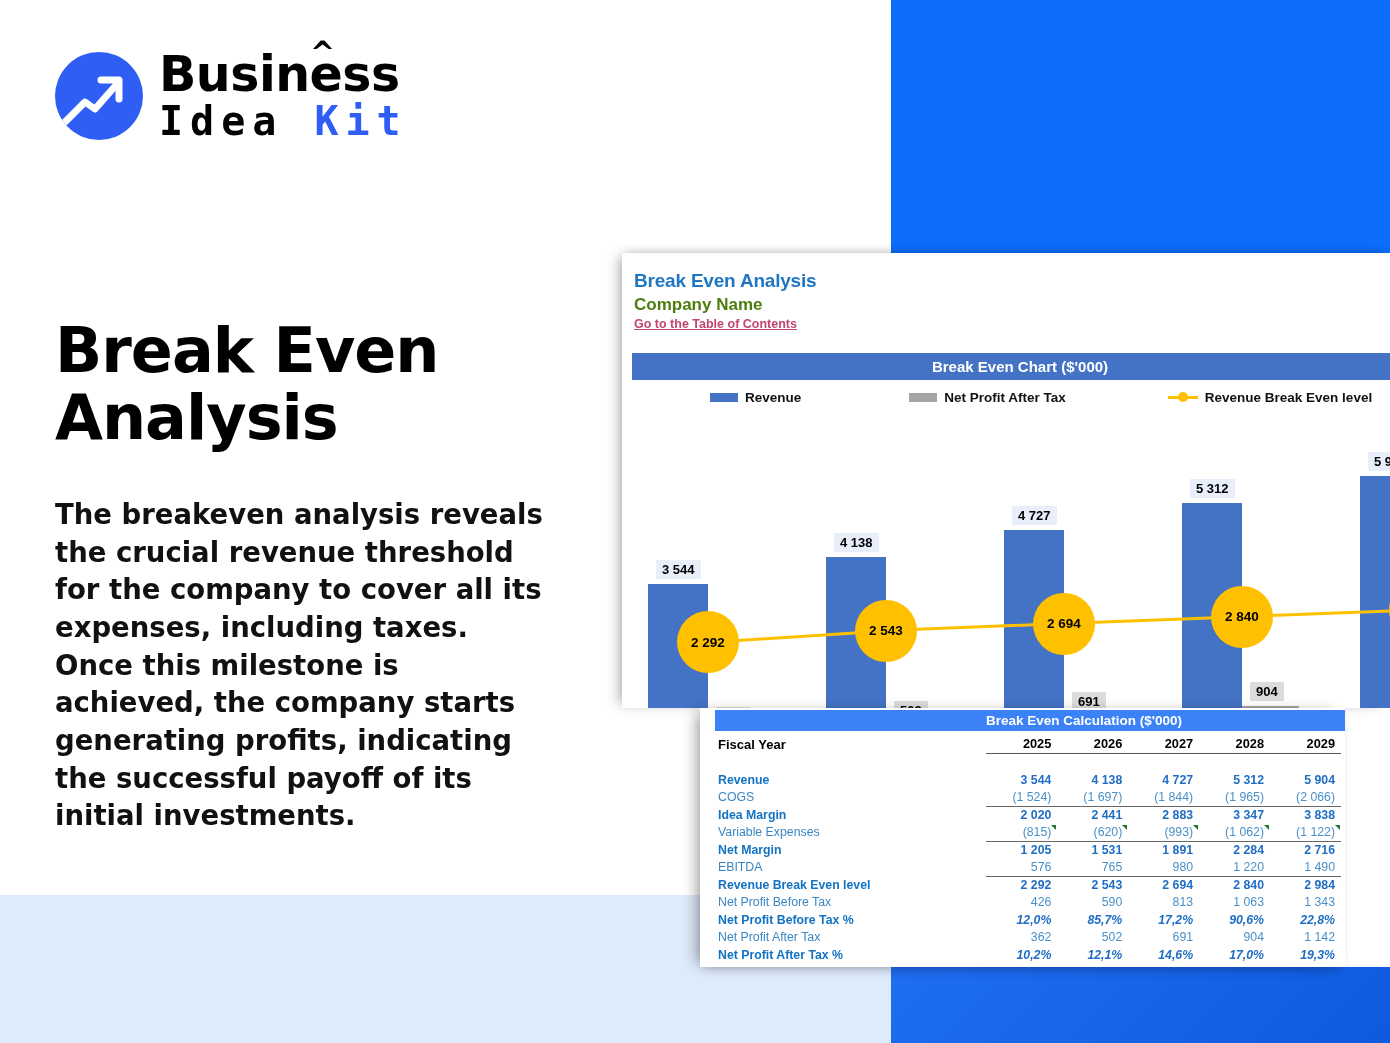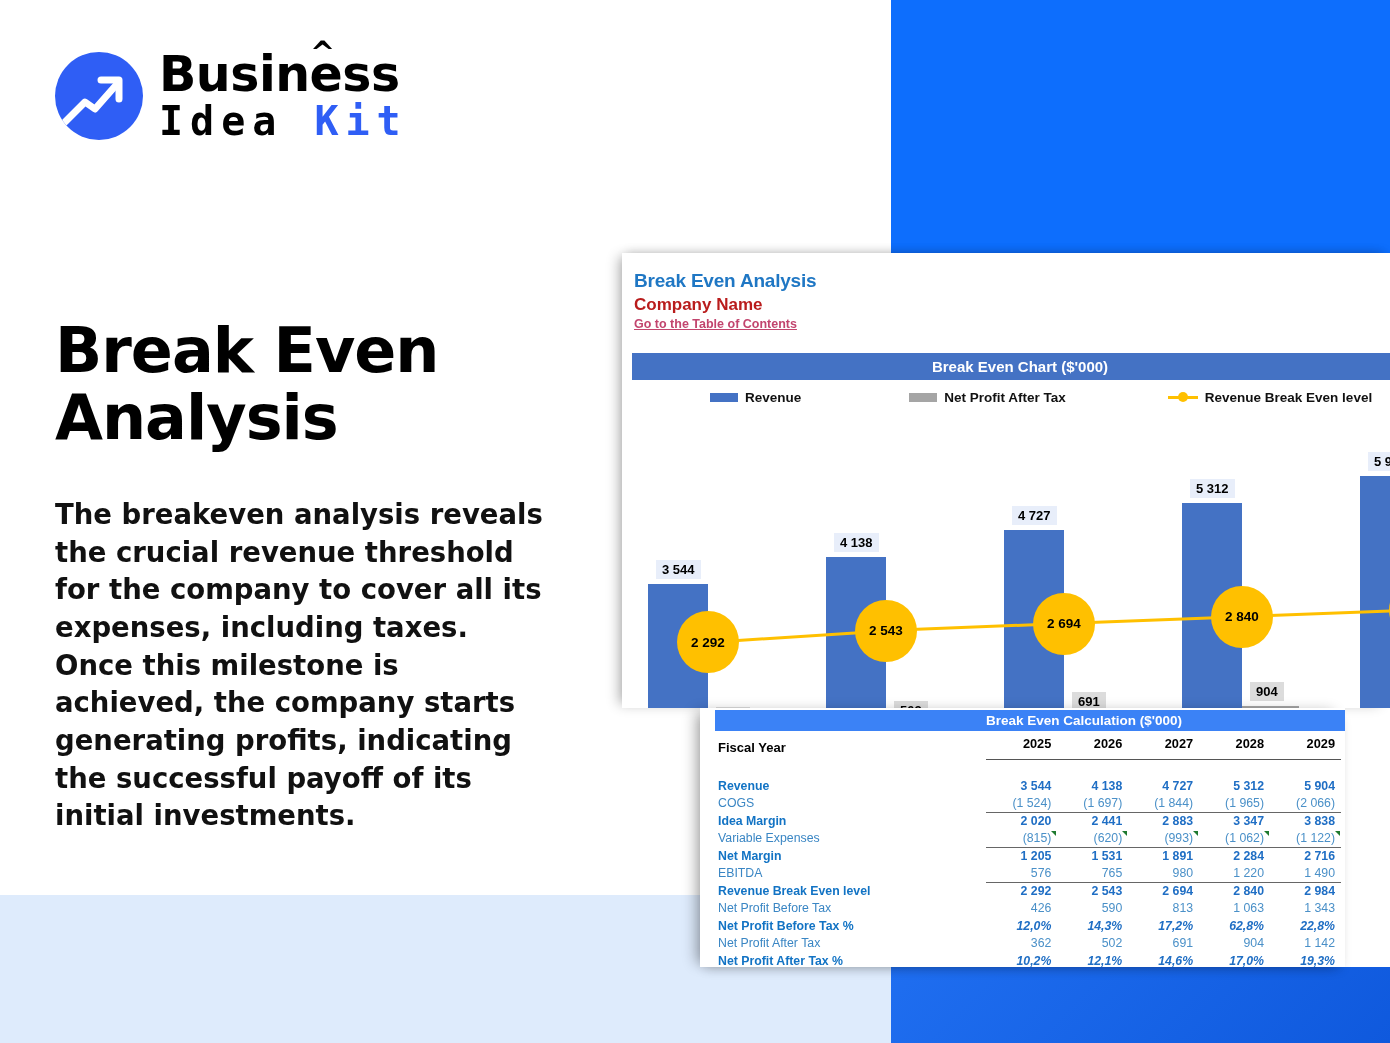--- a/index.html
+++ b/index.html
@@ -49,21 +49,21 @@
   }
 
   
   .chart-card {
     position:absolute; left:622px; top:253px; width:768px; height:455px;
     background:#fff;
     box-shadow:-7px 0 12px -4px rgba(0,0,0,0.30), 0 -5px 10px -5px rgba(0,0,0,0.18);
     overflow:hidden;
   }
   .c-title { position:absolute; left:12px; top:17px; font-size:19px; font-weight:700; color:#1f77c4; letter-spacing:-0.2px;}
-  .c-sub   { position:absolute; left:12px; top:42px; font-size:17px; font-weight:700; color:#b91c1c;}
+  .c-sub   { position:absolute; left:12px; top:42px; font-size:17px; font-weight:700; color:#4d7c0f;}
   .c-link  { position:absolute; left:12px; top:64px; font-size:12.5px; font-weight:700; color:#c2456e; text-decoration:underline; cursor:pointer;}
 
   .chart-banner {
     position:absolute; left:10px; top:100px; width:758px; height:27px;
     background:#4472c4; color:#fff; font-size:15px; font-weight:700;
     display:flex; align-items:center; justify-content:center;padding-left:18px;
   }
   .legend { position:absolute; left:10px; top:132px; width:758px; height:24px; display:flex; align-items:center; }
   .lg { display:flex; align-items:center; gap:7px; font-size:13.5px; font-weight:700; color:#111; }
   .lg.a { margin-left:78px; }
@@ -101,21 +101,21 @@
   }
   .t-banner {
     position:absolute; left:15px; top:2px; width:738px; height:21px;
     background:#3b82f6; color:#fff; font-size:13.5px; font-weight:700;
     display:flex; align-items:center; justify-content:center;
   }
   table.fin { position:absolute; left:15px; top:28px; width:626px; border-collapse:collapse; }
   table.fin td, table.fin th { padding:0; font-size:12.3px; height:17.5px; vertical-align:middle; }
   table.fin th.lab, table.fin td.lab { text-align:left; width:268px; padding-left:3px; }
   table.fin th.num, table.fin td.num { text-align:right; width:70px; padding-right:6px; }
-  .hdr th.num { border-bottom:1.4px solid #555; font-weight:700; color:#000; font-size:12.8px; padding-bottom:8px;}
+  .hdr th.num { border-bottom:1.4px solid #555; font-weight:700; color:#000; font-size:12.8px; padding-bottom:2px;}
   .hdr th.lab { font-weight:700; color:#000; font-size:13px;}
   .spacer td { height:9px; }
   .r-main td { font-weight:700; color:#1f6ec4; }
   .r-main td.lab { color:#1273c4; }
   .r-sub td { font-weight:400; color:#4a90c8;margin-top:32px; }
   .r-sub td.lab { padding-left:14px; color:#3a86c4; }
   .rule td.num { border-bottom:1.3px solid #666; }
   .pct td.num, .pct td.lab { font-style:italic; font-weight:700; }
   .pct td.num { color:#1f6ec4; }
   .pct td.lab { font-style:normal; color:#1273c4; }
@@ -278,23 +278,23 @@
           <td class="lab">Net Profit Before Tax</td>
           <td class="num">426</td>
           <td class="num">590</td>
           <td class="num">813</td>
           <td class="num">1 063</td>
           <td class="num">1 343</td>
         </tr>
         <tr class="r-main pct">
           <td class="lab">Net Profit Before Tax %</td>
           <td class="num">12,0%</td>
-          <td class="num">14,3%</td>
+          <td class="num">85,7%</td>
           <td class="num">17,2%</td>
-          <td class="num">62,8%</td>
+          <td class="num">90,6%</td>
           <td class="num">22,8%</td>
         </tr>
         <tr class="r-sub">
           <td class="lab">Net Profit After Tax</td>
           <td class="num">362</td>
           <td class="num">502</td>
           <td class="num">691</td>
           <td class="num">904</td>
           <td class="num">1 142</td>
         </tr>

